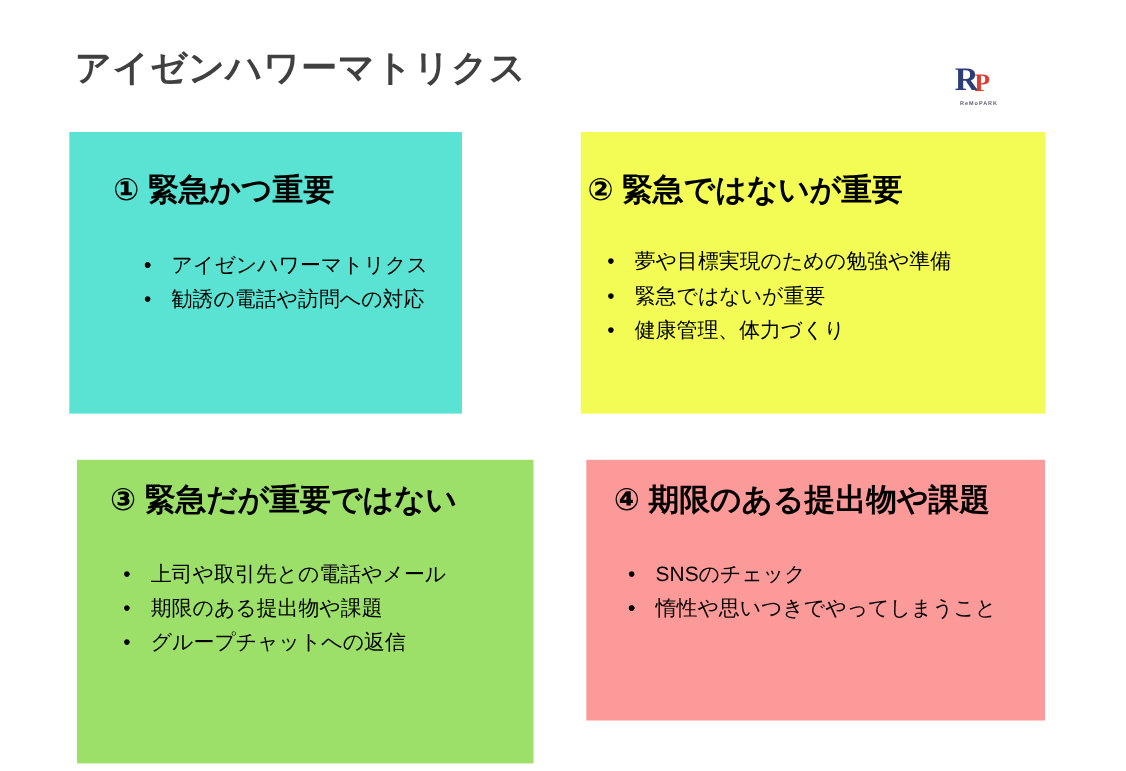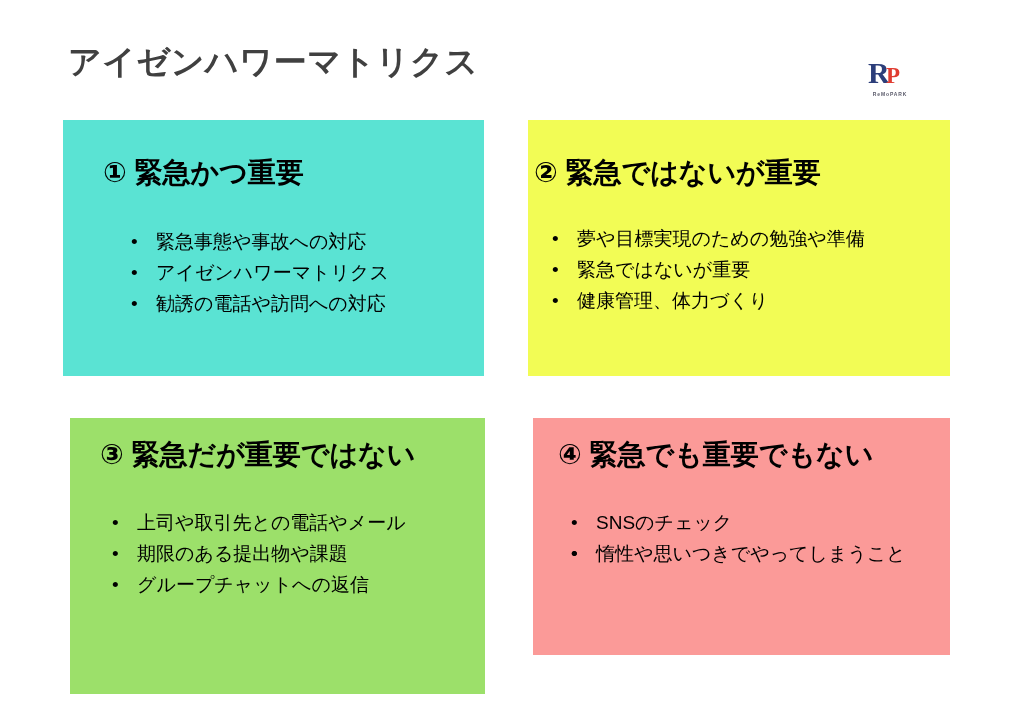--- a/index.html
+++ b/index.html
@@ -79,21 +79,21 @@
     color: #5a5a6a;
     font-weight: bold;
   }
 
   
   .quadrant {
     position: absolute;
     box-sizing: border-box;
     overflow: hidden;
   }
-  .q1 { left: 63px;  top: 120px; width: 421px; height: 256px; background: #5ae3d3; }
+  .q1 { left: 63px;  top: 120px; width: 357px; height: 256px; background: #5ae3d3; }
   .q2 { left: 528px; top: 120px; width: 422px; height: 256px; background: #f2fc55; }
   .q3 { left: 70px;  top: 418px; width: 415px; height: 276px; background: #9ce06a; }
   .q4 { left: 533px; top: 418px; width: 417px; height: 237px; background: #fb9a98; }
 
   .q-heading {
     position: absolute;
     left: 0;
     right: 0;
     font-size: 28px;
     font-weight: bold;
@@ -145,21 +145,21 @@
     <div class="logo-mark">
       <span class="logo-r" style="color: rgb(44, 62, 122);">R</span>
       <span class="logo-p" style="color: rgb(224, 60, 49);">P</span>
       <span class="logo-sub">ReMoPARK</span>
     </div>
   </div>
 
   <div class="quadrant q1" style="background: rgb(90, 227, 211);">
     <div class="q-heading">① 緊急かつ重要</div>
     <ul class="q-list">
-        <li><span class="bullet">•</span><span>緊急事態や事故への対応</span></li>
+        <li><span class="bullet">•</span></li>
         <li><span class="bullet">•</span><span>アイゼンハワーマトリクス</span></li>
         <li><span class="bullet">•</span><span>勧誘の電話や訪問への対応</span></li>
       </ul>
   </div>
 
   <div class="quadrant q2" style="background: rgb(242, 252, 85);">
     <div class="q-heading">② 緊急ではないが重要</div>
     <ul class="q-list">
         <li><span class="bullet">•</span><span>夢や目標実現のための勉強や準備</span></li>
         <li><span class="bullet">•</span><span>緊急ではないが重要</span></li>
@@ -170,21 +170,21 @@
   <div class="quadrant q3" style="background: rgb(156, 224, 106);">
     <div class="q-heading">③ 緊急だが重要ではない</div>
     <ul class="q-list">
         <li><span class="bullet">•</span><span>上司や取引先との電話やメール</span></li>
         <li><span class="bullet">•</span><span>期限のある提出物や課題</span></li>
         <li><span class="bullet">•</span><span>グループチャットへの返信</span></li>
       </ul>
   </div>
 
   <div class="quadrant q4" style="background: rgb(251, 154, 152);">
-    <div class="q-heading">④ 緊急でも重要でもない</div>
+    <div class="q-heading">④ 期限のある提出物や課題</div>
     <ul class="q-list">
         <li><span class="bullet">•</span><span>SNSのチェック</span></li>
         <li><span class="bullet">•</span></li>
         <li><span class="bullet">•</span><span>惰性や思いつきでやってしまうこと</span></li>
       </ul>
   </div>
 
 </div>
 
 </body></html>

